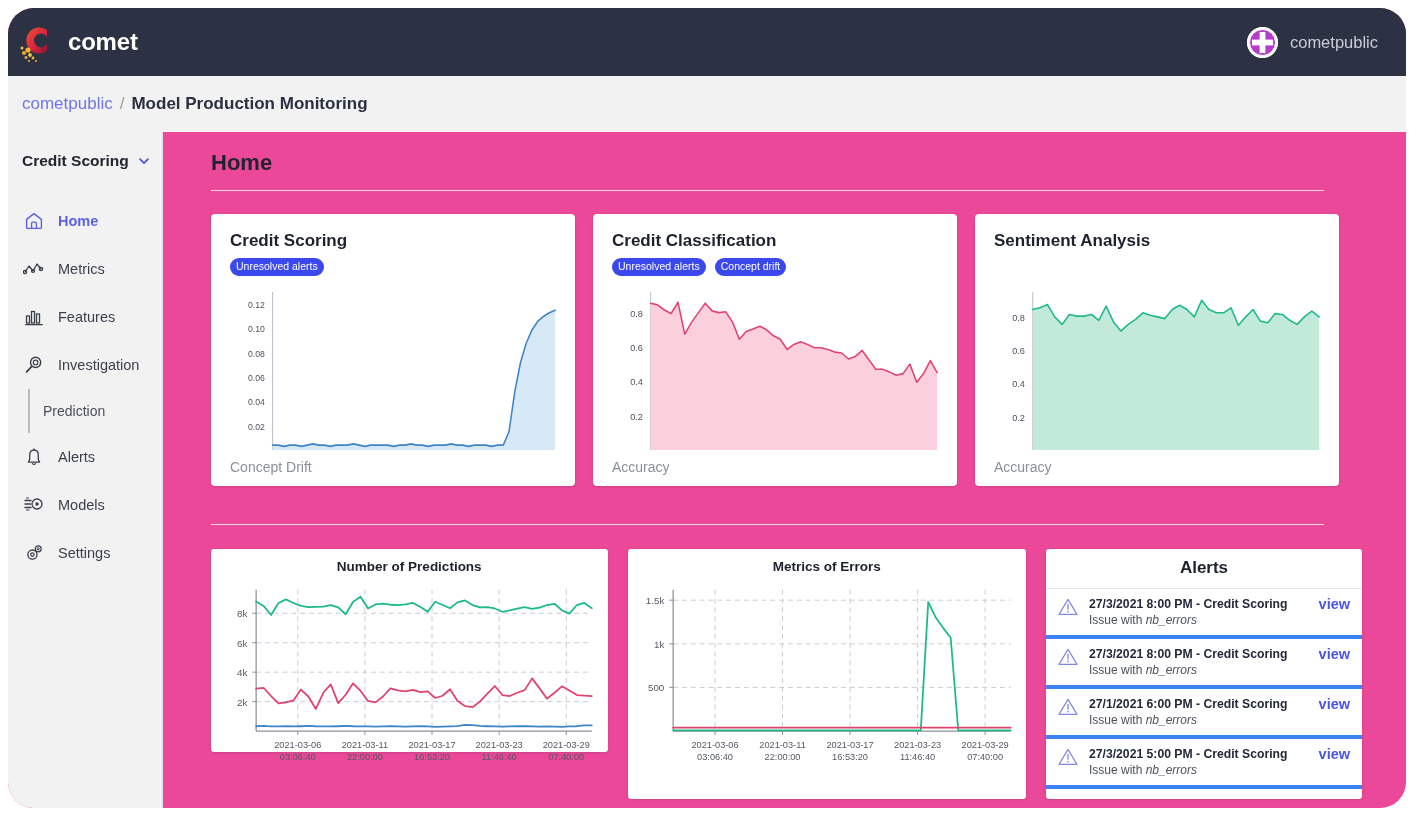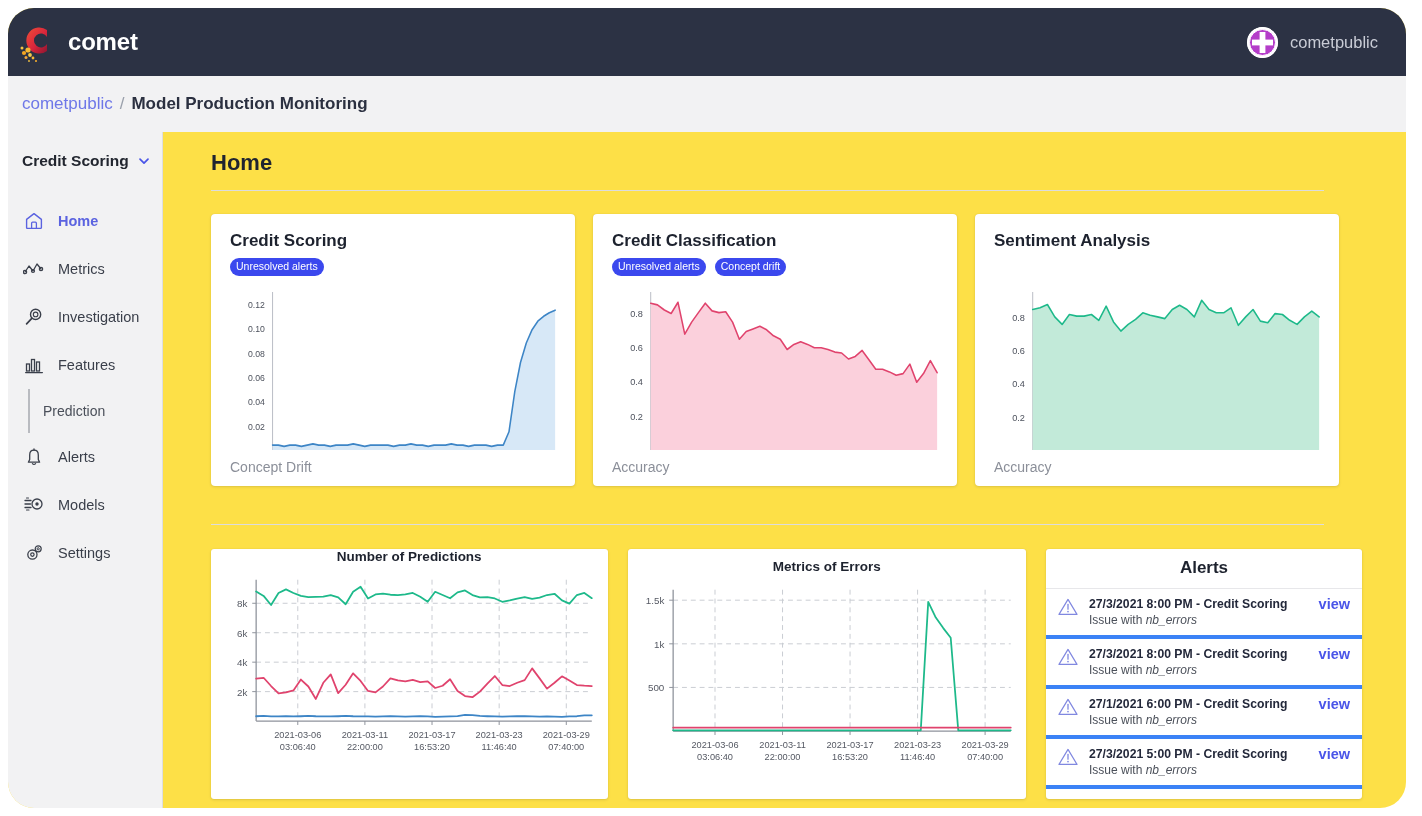--- a/index.html
+++ b/index.html
@@ -13,21 +13,21 @@
     position: relative;
     width: 1422px; height: 816px;
     background: #ffffff;
   }
   
   .shell {
     position: absolute;
     left: 8px; top: 8px;
     width: 1398px; height: 800px;
     border-radius: 26px;
-    background: #fde047;
+    background: #ec4899;
     overflow: hidden;
   }
   
   .topbar {
     position: absolute; left: 0; top: 0;
     width: 1398px; height: 68px;
     background: #2c3244;
     display: flex; align-items: center;
     justify-content: space-between;
     padding: 0 28px 0 8px;
@@ -142,21 +142,21 @@
   }
 
   
   .bottom-row { display: flex; gap: 20px; margin-top: 24px; }
   .panel {
     background: #ffffff;
     border-radius: 3px;
     box-shadow: 0 1px 3px rgba(20,20,30,.13), 0 0 1px rgba(20,20,30,.12);
     position: relative;
   }
-  .panel-pred { width: 404px; height: 250px; }
+  .panel-pred { width: 404px; height: 203px; padding-top: 10px; }
   .panel-err  { width: 406px; height: 250px; padding-top: 10px; }
   .panel-alerts { width: 322px; height: 250px; overflow: hidden; }
   .panel-title {
     text-align: center; font-size: 13.5px; font-weight: 700;
     color: #1d222e; margin-bottom: 4px;
   }
   .big-svg { display:block; width: 100%; height: 206px; }
 
   
   .alerts-head {
@@ -257,38 +257,38 @@
             <circle cx="10" cy="12" r="1.5" fill="none" stroke="#3a3f4a" stroke-width="1.2"></circle>
             <circle cx="18" cy="10" r="1.7" fill="none" stroke="#3a3f4a" stroke-width="1.2"></circle>
           </svg>
         </span>
         <span class="nav-label">Metrics</span>
       </div>
 
       <div class="nav-item">
         <span class="nav-icon">
           <svg width="20" height="20" viewBox="0 0 20 20">
-            <circle cx="11.6" cy="7.4" r="5.1" fill="none" stroke="#3a3f4a" stroke-width="1.4"></circle>
-            <circle cx="11.6" cy="7.4" r="2.3" fill="none" stroke="#3a3f4a" stroke-width="1.1"></circle>
-            <path d="M7.8 11.3 L2.6 16.8" stroke="#3a3f4a" stroke-width="1.7" stroke-linecap="round"></path>
-          </svg>
-        </span>
-        <span class="nav-label">Investigation</span>
-      </div>
-
-      <div class="nav-item">
-        <span class="nav-icon">
-          <svg width="20" height="20" viewBox="0 0 20 20">
             <rect x="2.5" y="9" width="3" height="7" fill="none" stroke="#3a3f4a" stroke-width="1.3"></rect>
             <rect x="7.5" y="4.5" width="3" height="11.5" fill="none" stroke="#3a3f4a" stroke-width="1.3"></rect>
             <rect x="12.5" y="7" width="3" height="9" fill="none" stroke="#3a3f4a" stroke-width="1.3"></rect>
             <path d="M1.6 17.6 L18.4 17.6" stroke="#3a3f4a" stroke-width="1.3" stroke-linecap="round"></path>
           </svg>
         </span>
         <span class="nav-label">Features</span>
+      </div>
+
+      <div class="nav-item">
+        <span class="nav-icon">
+          <svg width="20" height="20" viewBox="0 0 20 20">
+            <circle cx="11.6" cy="7.4" r="5.1" fill="none" stroke="#3a3f4a" stroke-width="1.4"></circle>
+            <circle cx="11.6" cy="7.4" r="2.3" fill="none" stroke="#3a3f4a" stroke-width="1.1"></circle>
+            <path d="M7.8 11.3 L2.6 16.8" stroke="#3a3f4a" stroke-width="1.7" stroke-linecap="round"></path>
+          </svg>
+        </span>
+        <span class="nav-label">Investigation</span>
       </div>
 
       <div class="subnav-item">
         <span class="subnav-label">Prediction</span>
       </div>
 
       <div class="nav-item">
         <span class="nav-icon">
           <svg width="20" height="20" viewBox="0 0 20 20">
             <path d="M10 3.2 Q14.3 3.2 14.3 8 L14.3 12.4 L15.6 15.2 L4.4 15.2 L5.7 12.4 L5.7 8 Q5.7 3.2 10 3.2 Z" fill="none" stroke="#3a3f4a" stroke-width="1.3" stroke-linejoin="round"></path>

